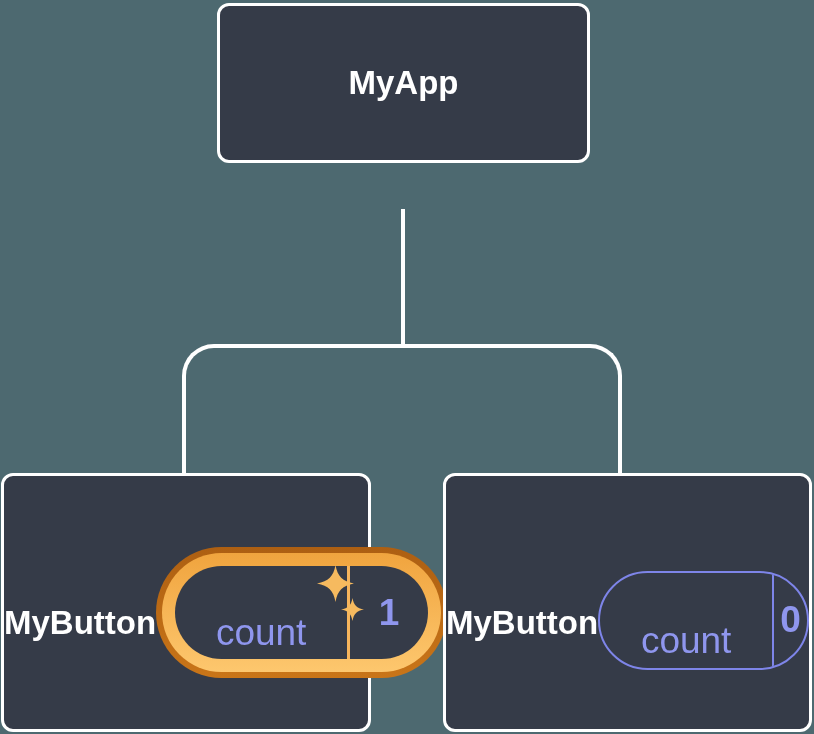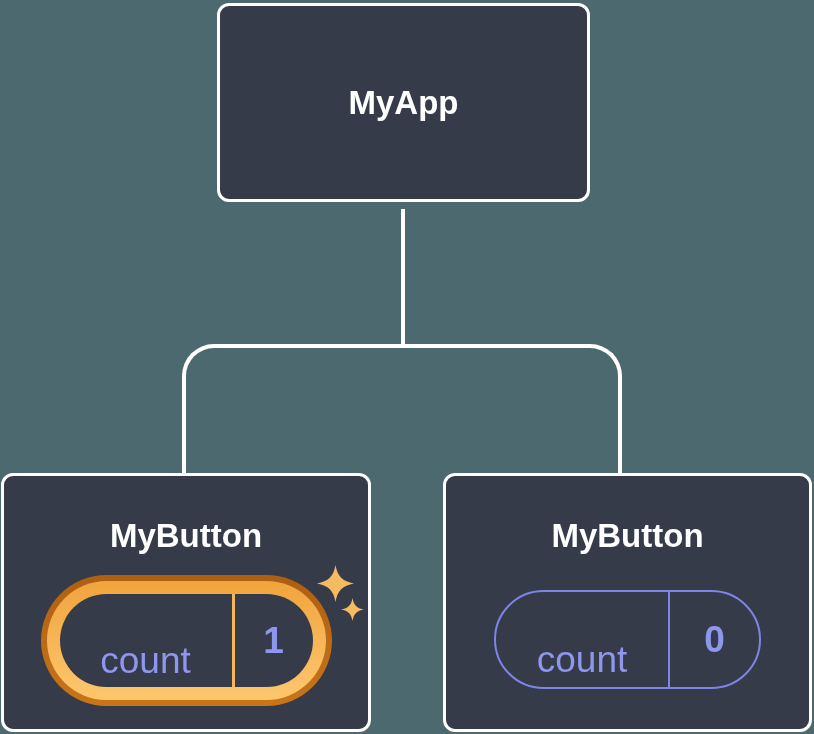--- a/index.html
+++ b/index.html
@@ -11,26 +11,26 @@
     font-family:"Liberation Sans",sans-serif;
   }
   .node{
     position:absolute;
     background:var(--color-node_fill,#353b48);
     border:3px solid var(--color-node_border,#ffffff);
     border-radius:12px;
     box-sizing:border-box;
   }
   .node-root{
-    left:217px;top:3px;width:373px;height:199px;
+    left:217px;top:3px;width:373px;height:160px;
     display:flex;align-items:center;justify-content:center;
   }
   .node-child{
     top:473px;width:370px;height:259px;
-    display:flex;flex-direction:column;align-items:center;
+    display:flex;flex-direction:row;align-items:center;
   }
   .node-child-left{left:1px;}
   .node-child-right{left:443px;width:369px;}
   .node-label{
     color:#ffffff;font-size:33px;font-weight:700;
     line-height:38px;text-align:center;
   }
   .node-child .node-label{margin-top:41px;}
   
   .connector-stem{

